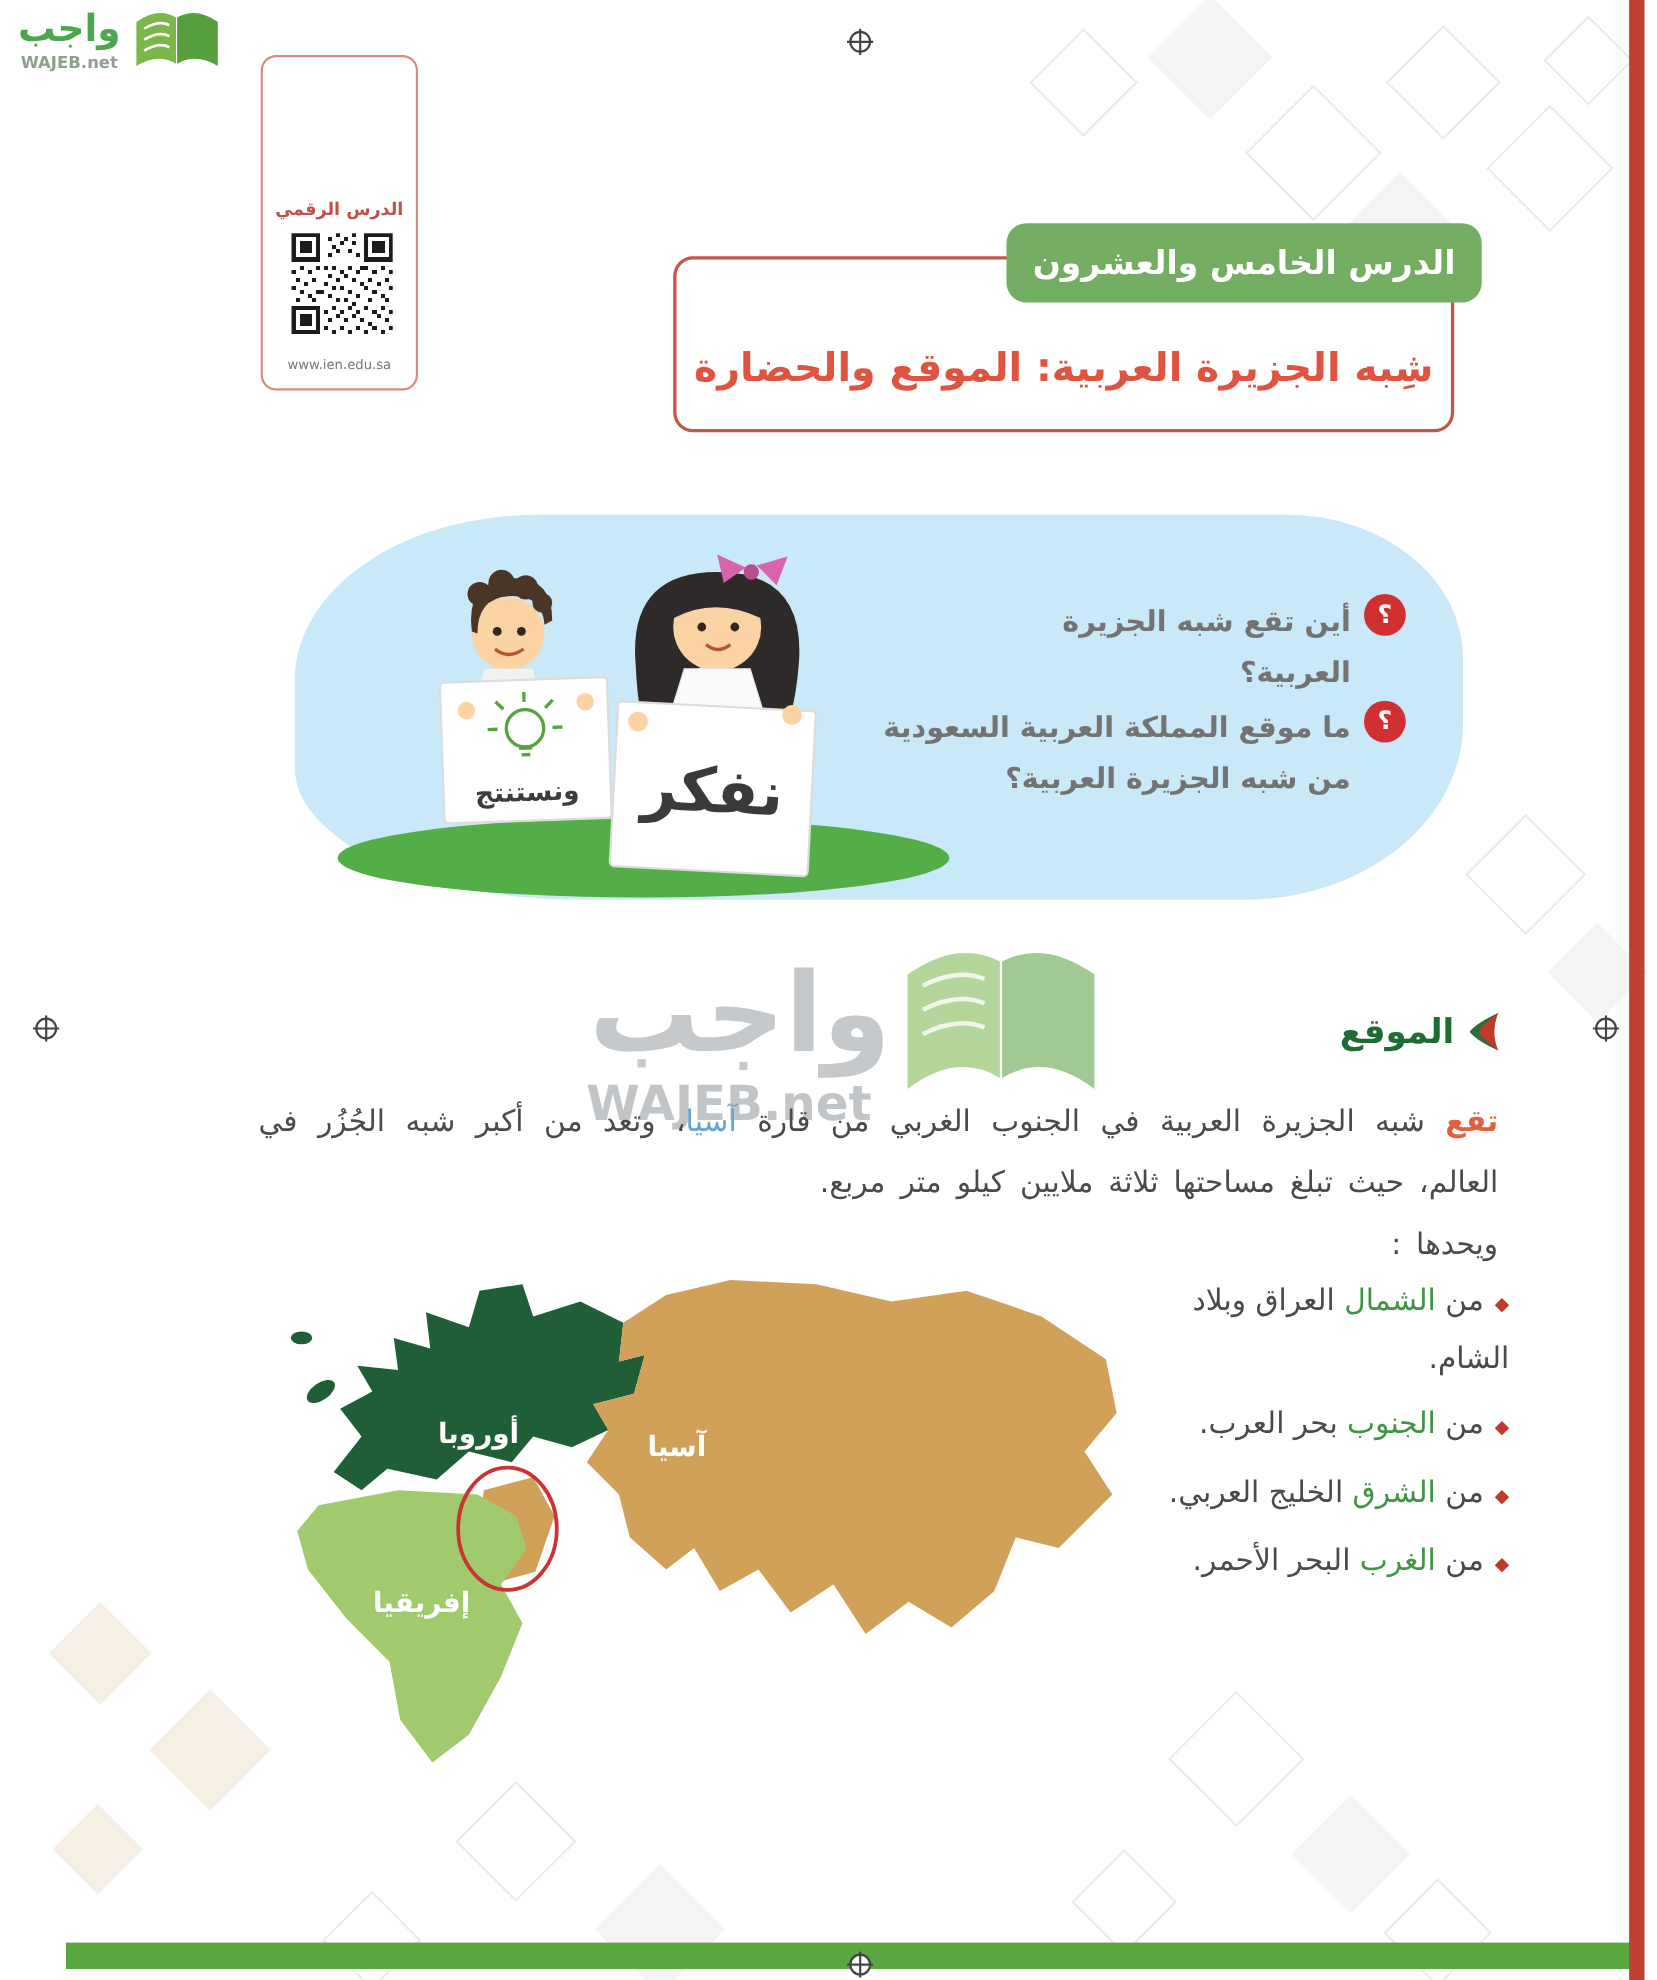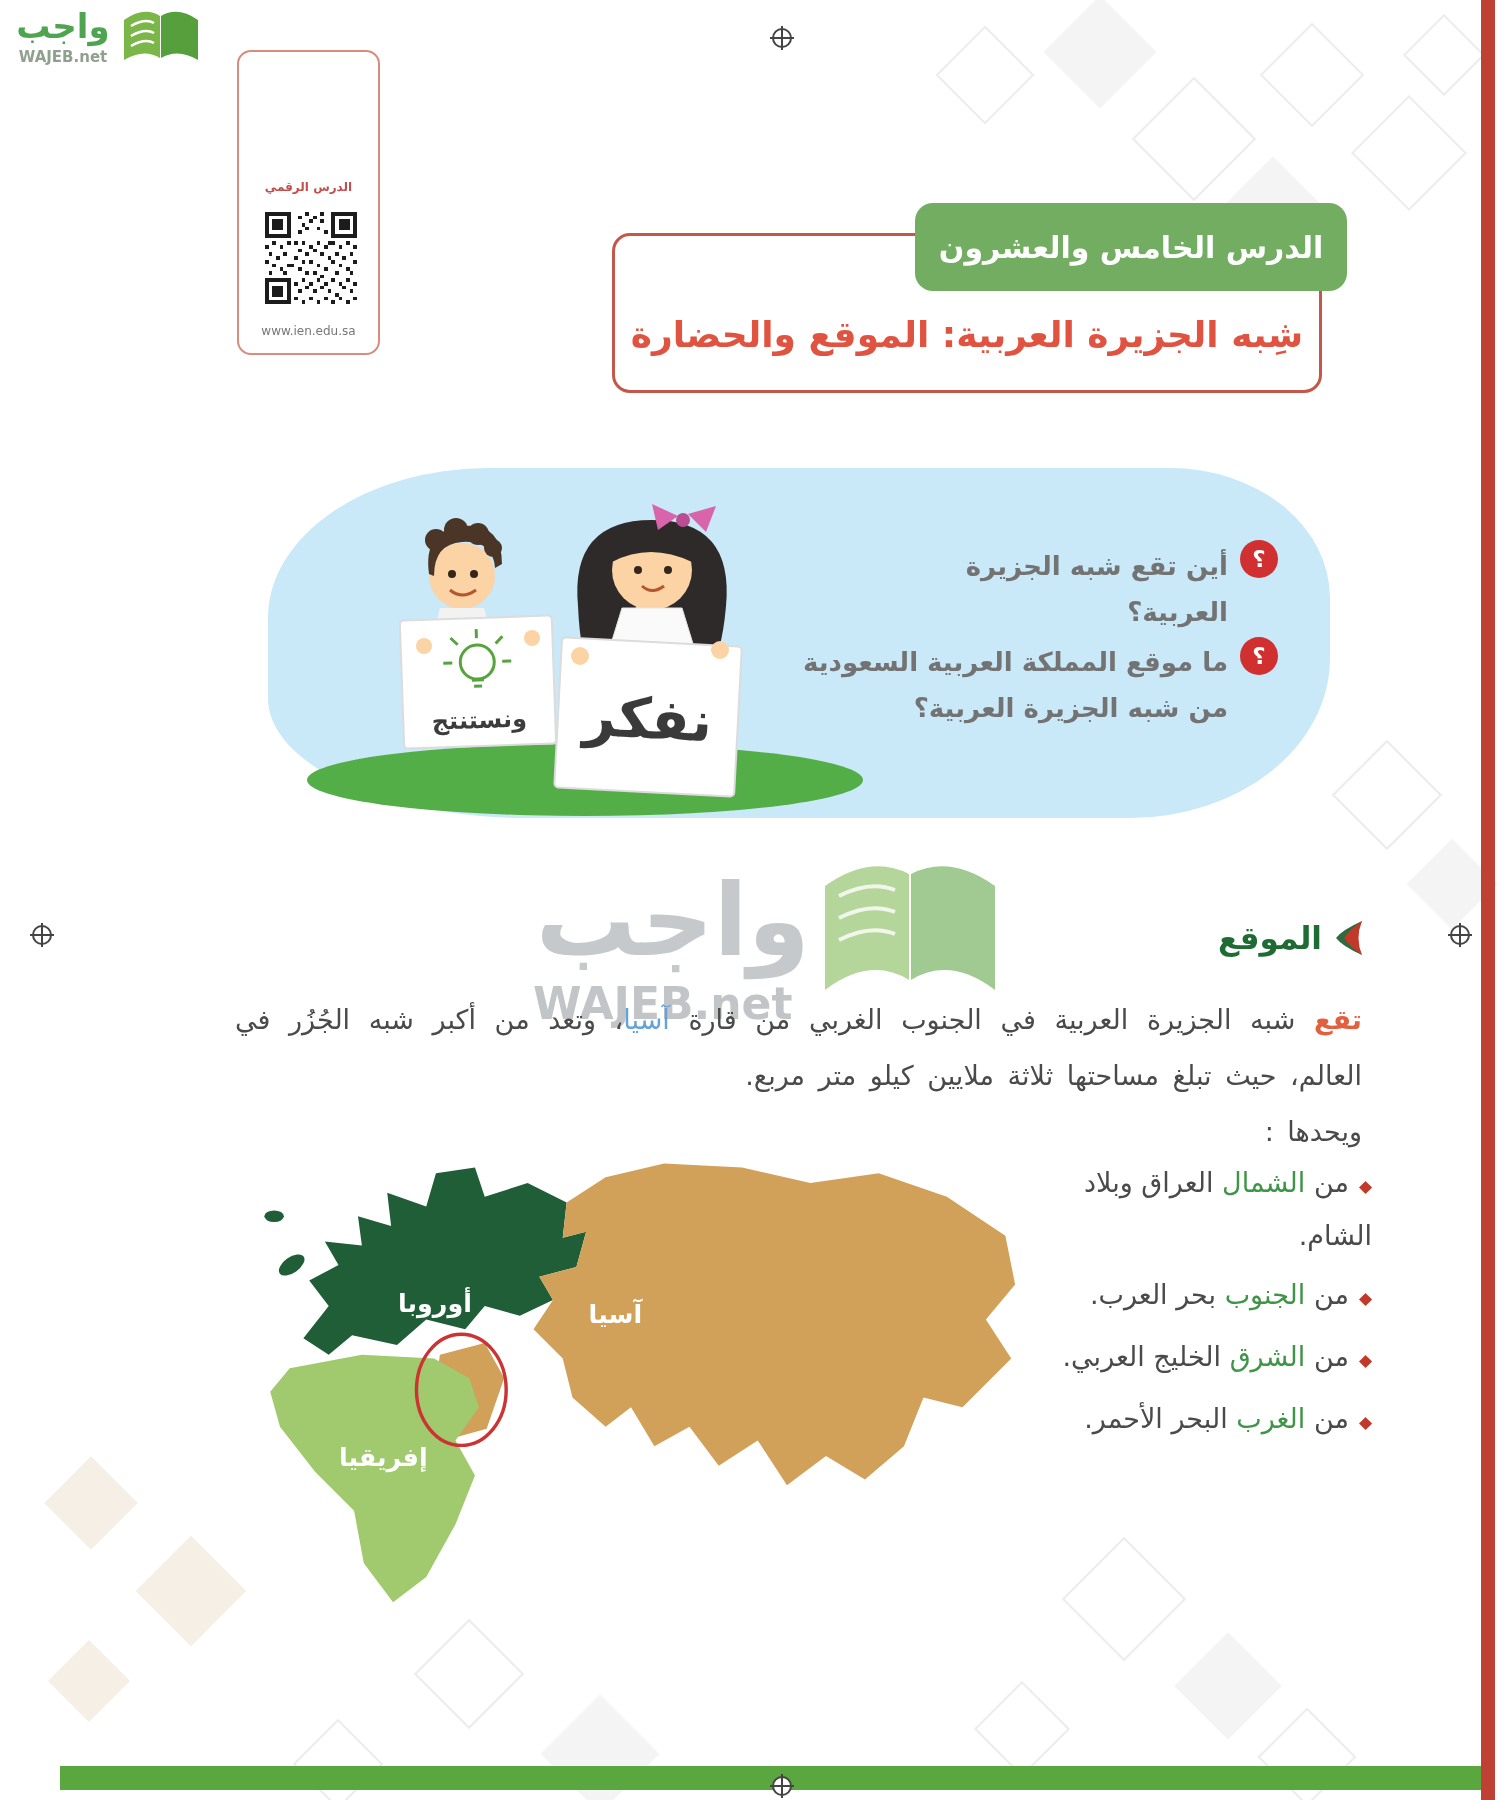--- a/index.html
+++ b/index.html
@@ -19,28 +19,28 @@
   .regmark { position:absolute; width:24px; height:24px; z-index:6; }
 
   
   .wajeb { position:absolute; left:10px; top:6px; width:200px; height:64px; z-index:2; }
   .wajeb .ar { position:absolute; left:0; top:0; width:106px; text-align:center; font-size:34px; font-weight:700; color:#4fa54f; direction:rtl; }
   .wajeb .en { position:absolute; left:0; top:42px; width:106px; text-align:center; font-size:15px; font-weight:700; color:#8fa08f; }
   .wajeb svg { position:absolute; left:110px; top:0; }
 
   
   .digital { position:absolute; left:237px; top:50px; width:143px; height:305px; border:2px solid #d98c7e; border-radius:14px; background:#fff; z-index:2; }
-  .digital .ttl { position:absolute; top:128px; width:100%; text-align:center; font-size:12px; font-weight:700; color:#c0504d; direction:rtl; }
+  .digital .ttl { position:absolute; top:128px; width:100%; text-align:center; font-size:16px; font-weight:700; color:#c0504d; direction:rtl; }
   .digital svg.qr { position:absolute; left:26px; top:160px; }
   .digital .url { position:absolute; top:272px; width:100%; text-align:center; font-size:12px; color:#777; }
 
   
   .title-box { position:absolute; left:612px; top:233px; width:710px; height:160px; border:3px solid #c4574a; border-radius:18px; background:#fff; z-index:2; }
   .title-box .ttl { position:absolute; top:78px; width:100%; text-align:center; direction:rtl; font-size:36px; font-weight:700; color:#e05340; }
-  .banner { position:absolute; left:915px; top:203px; width:432px; height:88px; background:#72ad62; border-radius:18px; z-index:3; display:flex; align-items:center; justify-content:center; direction:rtl; font-size:30px; font-weight:700; color:#ffffff; }
+  .banner { position:absolute; left:915px; top:203px; width:432px; height:72px; background:#72ad62; border-radius:18px; z-index:3; display:flex; align-items:center; justify-content:center; direction:rtl; font-size:30px; font-weight:700; color:#ffffff; }
 
   
   .blob { position:absolute; left:268px; top:468px; width:1062px; height:350px; background:#c9e8f8; border-radius:220px 160px 200px 260px / 150px 130px 160px 120px; z-index:1; }
   .kids { position:absolute; left:290px; top:478px; z-index:2; }
   .qmark { position:absolute; width:38px; height:38px; border-radius:50%; background:#d03030; color:#fff; font-size:23px; font-weight:700; display:flex; align-items:center; justify-content:center; z-index:2; }
   .question { position:absolute; direction:rtl; text-align:right; font-size:26px; font-weight:700; color:#737373; line-height:1.75; z-index:2; }
 
   
   .wm { position:absolute; z-index:1; }
   .wm.book { left:815px; top:852px; opacity:.55; }

